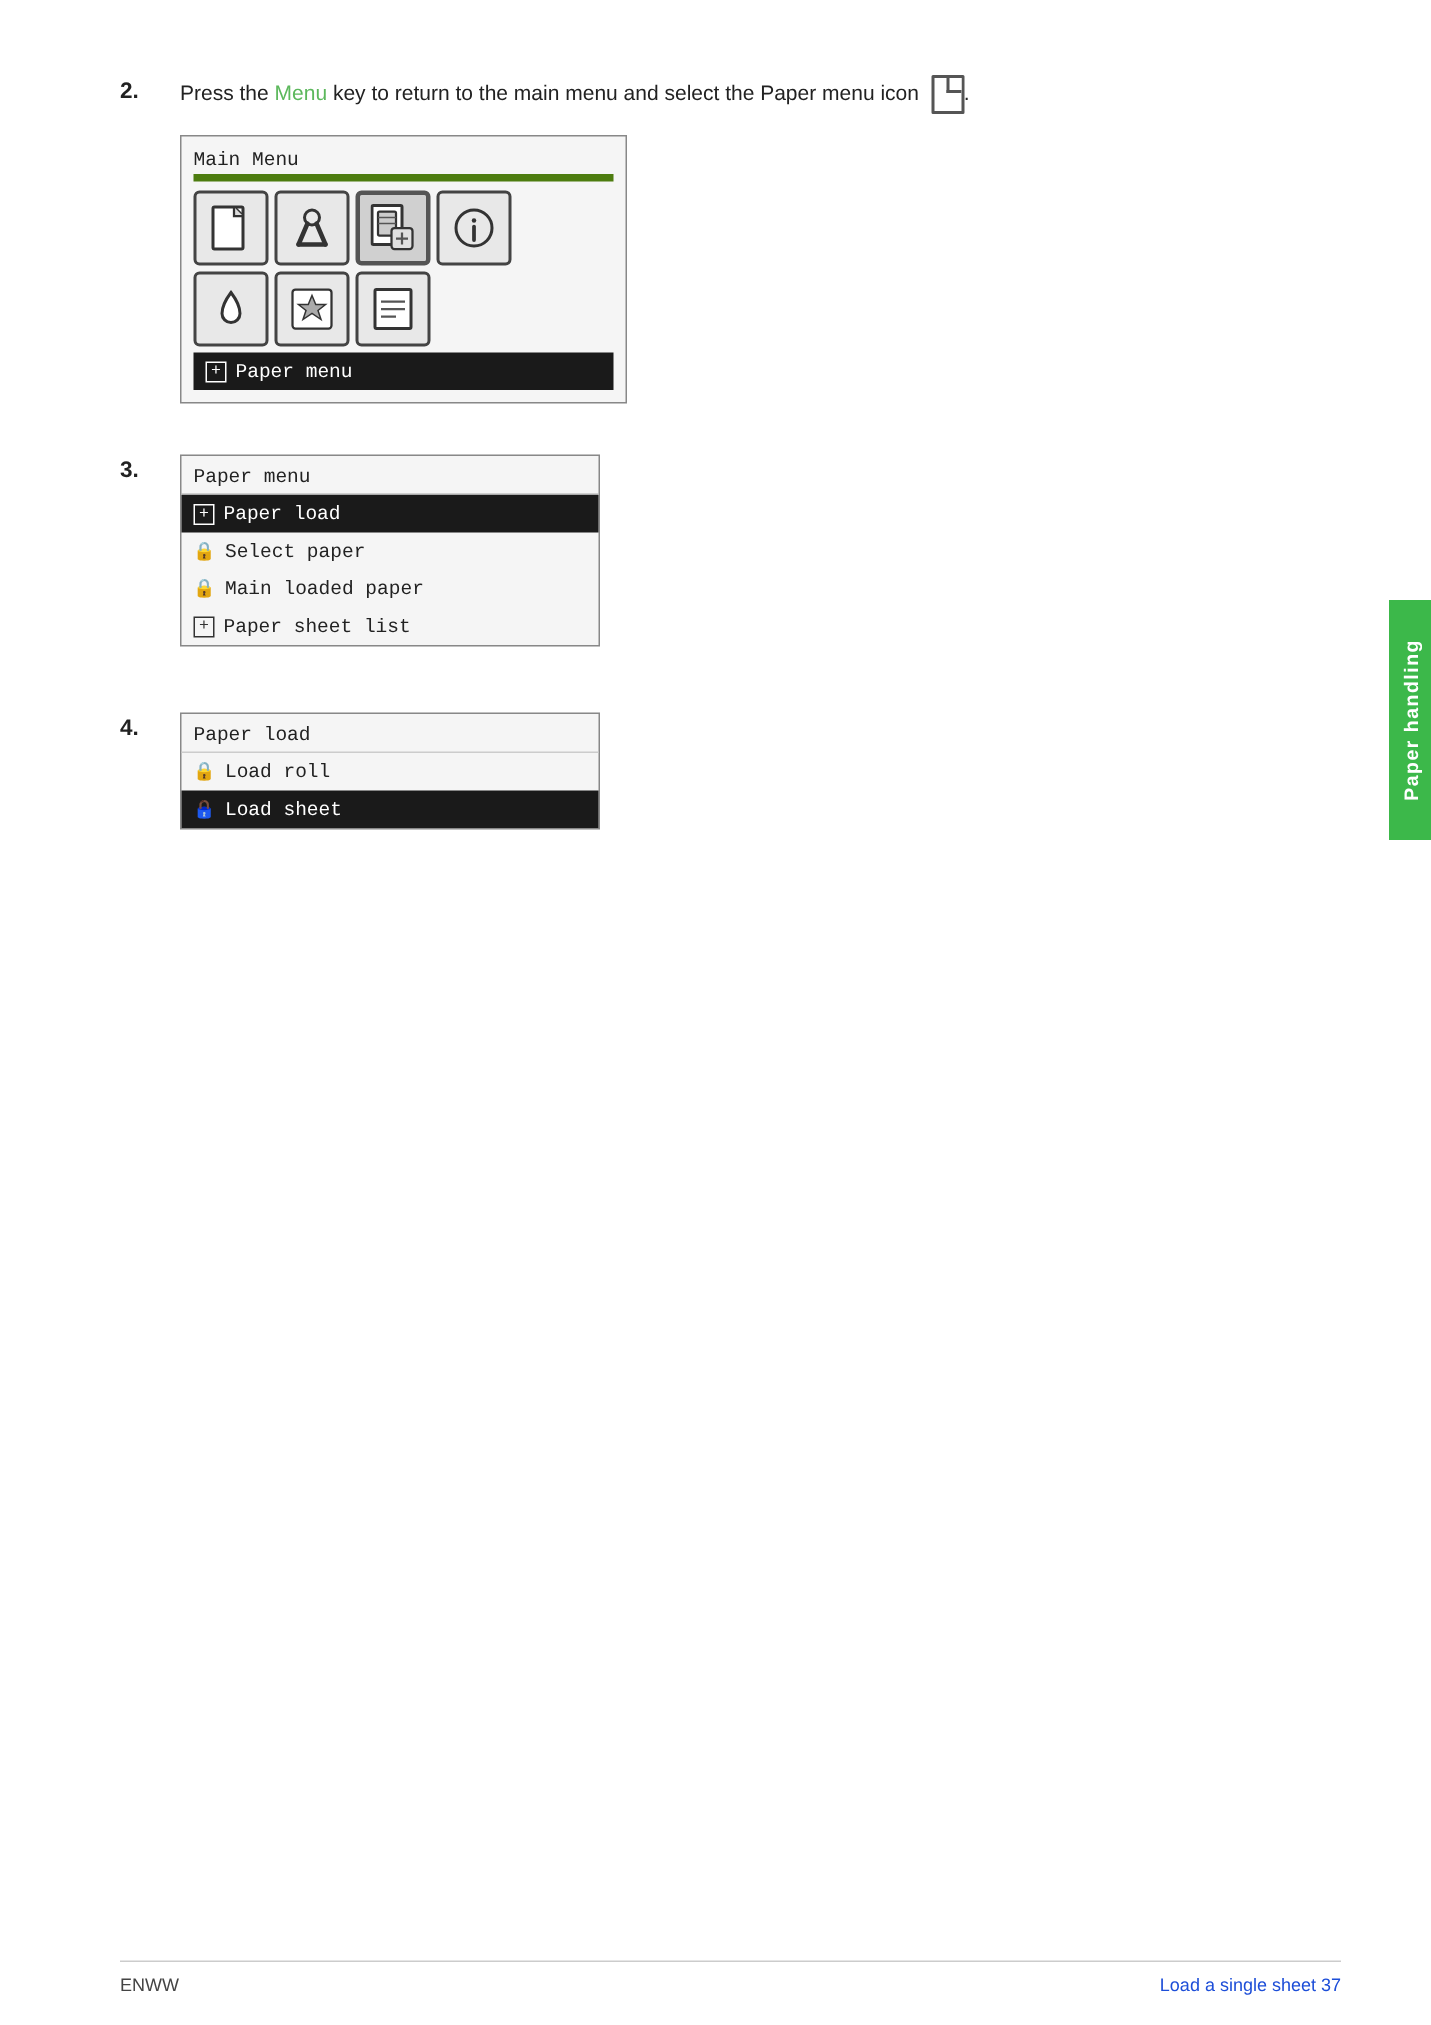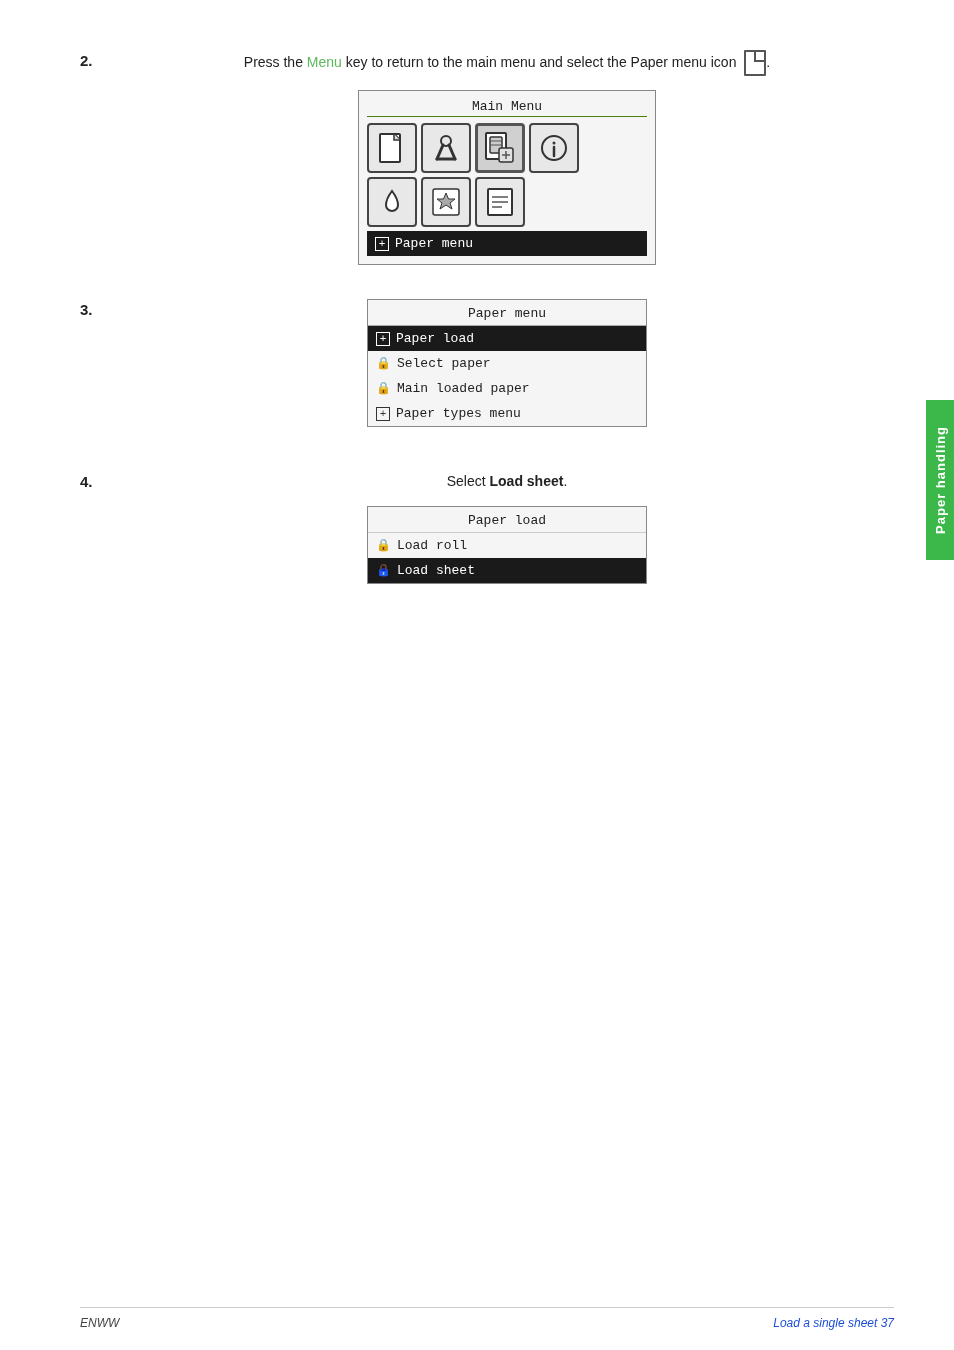--- a/index.html
+++ b/index.html
@@ -36,21 +36,20 @@
     }
 
     .step-num-col {
       width: 40px;
       flex-shrink: 0;
       padding-top: 2px;
     }
 
     .step-content {
       flex: 1;
-      text-align: center;
     }
 
     .step-text {
       font-size: 14px;
       color: #222;
       margin-bottom: 14px;
       line-height: 1.5;
     }
 
     .menu-keyword {
@@ -68,21 +67,21 @@
       background: #f5f5f5;
       padding: 8px;
       margin-bottom: 4px;
     }
 
     .menu-panel-title {
       font-family: 'Courier New', Courier, monospace;
       font-size: 13px;
       color: #222;
       margin-bottom: 6px;
-      border-bottom: 1px solid #4d7c0f;
+      border-bottom: 5px solid #4d7c0f;
       padding-bottom: 2px;
     }
 
     .menu-icons-grid {
       display: grid;
       grid-template-columns: repeat(4, 50px);
       gap: 4px;
       margin-bottom: 4px;
     }
 
@@ -224,21 +223,20 @@
     .footer {
       position: absolute;
       bottom: 20px;
       left: 80px;
       right: 60px;
       display: flex;
       justify-content: space-between;
       align-items: flex-start;
       border-top: 1px solid #ccc;
       padding-top: 8px;
-      font-style: italic;
     }
 
     .footer-left {
       font-size: 12px;
       color: #444;
     }
 
     .footer-right {
       font-size: 12px;
       color: #1d4ed8;
@@ -377,36 +375,33 @@
           <div class="paper-menu-item">
             <span style="font-size:12px;">🔒</span>
             <span>Select paper</span>
           </div>
           <div class="paper-menu-item">
             <span style="font-size:12px;">🔒</span>
             <span>Main loaded paper</span>
           </div>
           <div class="paper-menu-item">
             <span class="plus-icon" style="border-color:#333; color:#333;">+</span>
-            <span>Paper types menu</span>
+            <span>Paper sheet list</span>
           </div>
         </div>
       </div>
     </div>
   </div>
 
   <div class="step-section" style="margin-top: 40px;">
     <div class="step-row">
       <div class="step-num-col">
         <span class="step-number">4.</span>
       </div>
       <div class="step-content">
-        <p class="step-text">
-          <span>Select </span><span class="bold">Load sheet</span><span>.</span>
-        </p>
 
         
         <div class="paper-load-panel">
           <div class="paper-load-title">Paper load</div>
           <div class="paper-load-item">
             <span style="font-size:12px;">🔒</span>
             <span>Load roll</span>
           </div>
           <div class="paper-load-item selected">
             <span style="font-size:12px; filter: invert(1);">🔒</span>

